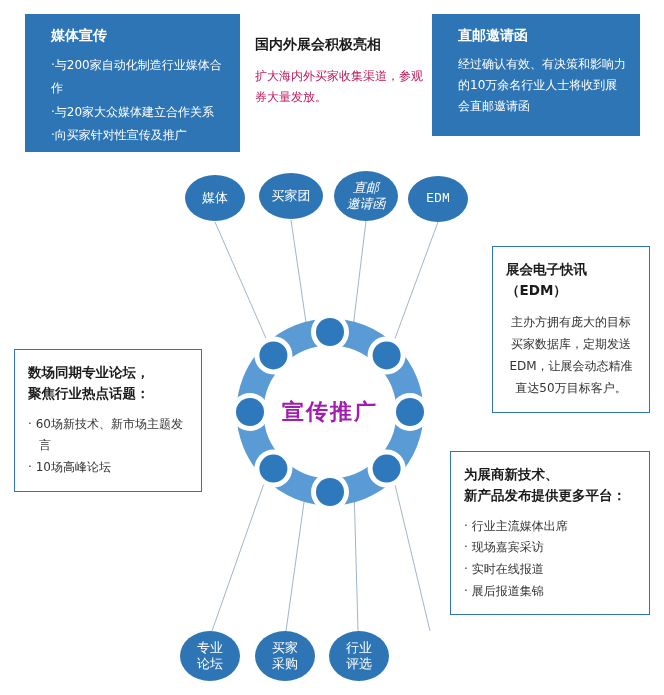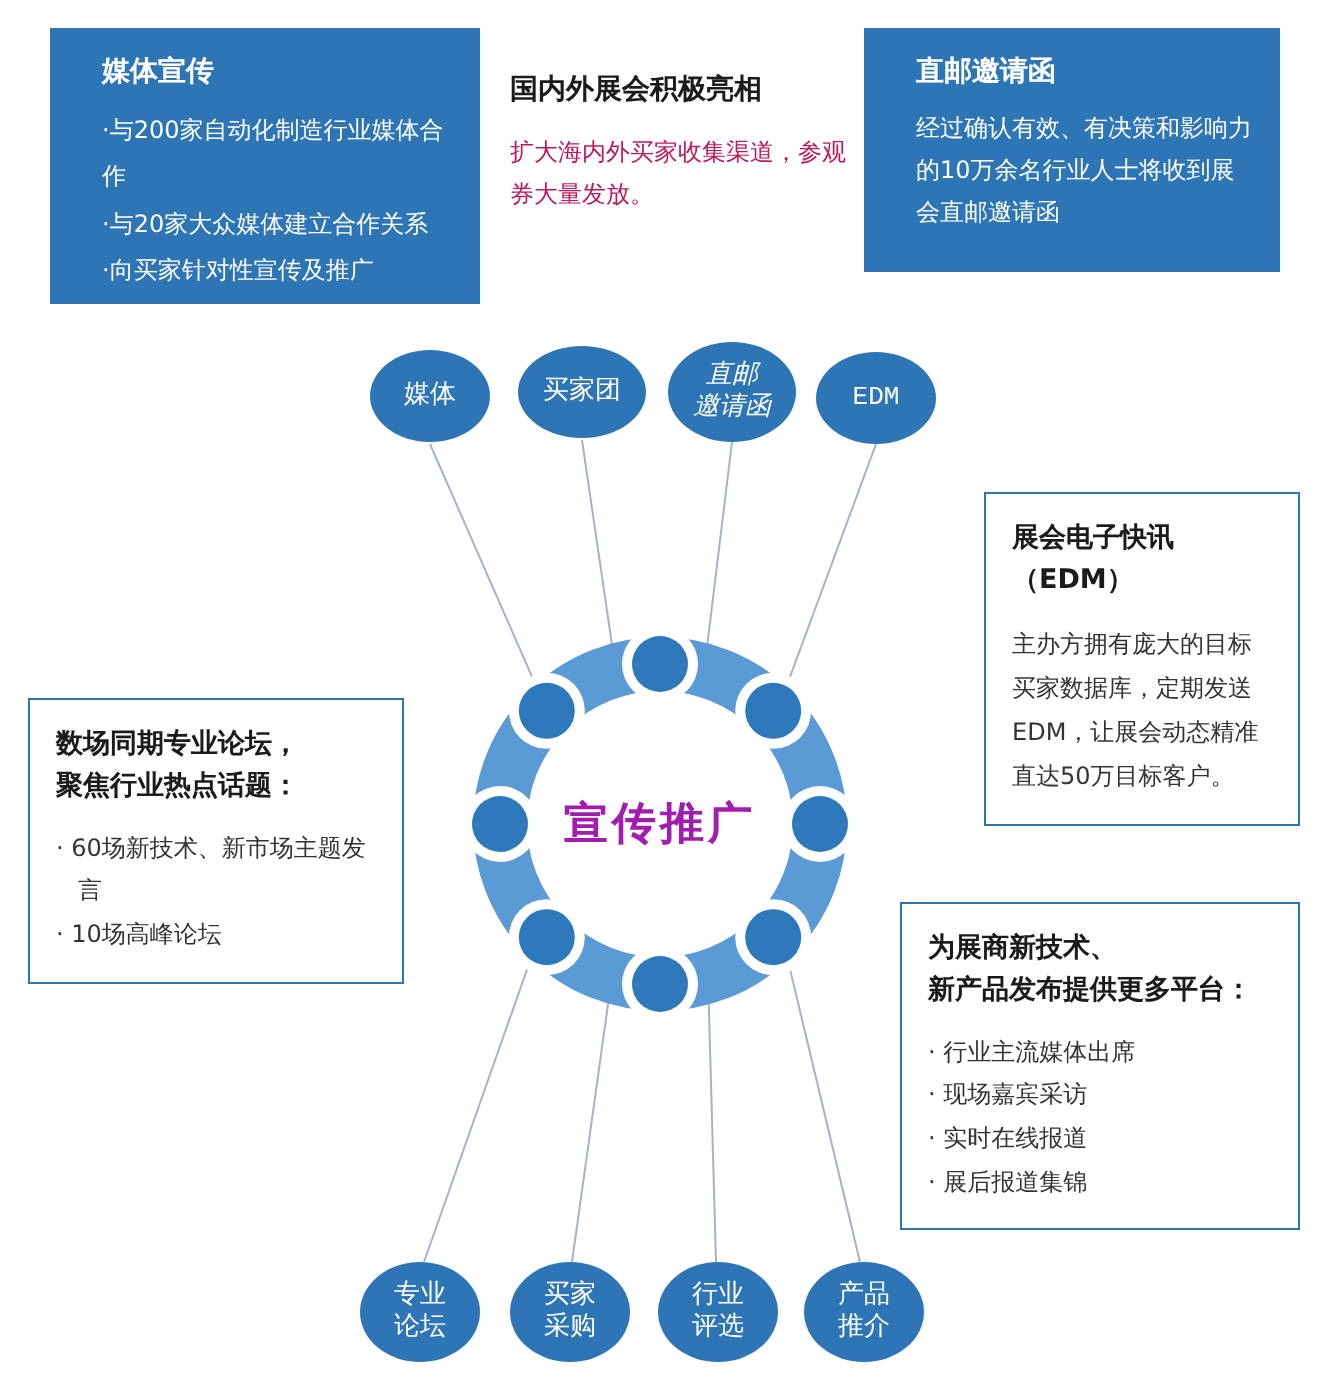--- a/index.html
+++ b/index.html
@@ -12,21 +12,21 @@
   .bluebox { background:#2E75B6; color:#fff; padding:13px 14px 11px 26px; }
   .bluebox .bt { font-weight:bold; font-size:14px; margin-bottom:9px; }
   .bluebox .bl { font-size:12px; line-height:1.95; }
   .bluebox .bb { font-size:12px; line-height:1.75; }
 
   .plain-block .bt { font-weight:bold; font-size:14px; color:#1b1b1b; margin-bottom:12px; }
   .plain-block .bb { font-size:12px; color:#be185d; line-height:1.75; }
 
   .outline { background:#fff; border:1px solid #2E75B6; padding:12px 13px; color:#333; }
   .outline .bt { font-weight:bold; font-size:13.5px; color:#1b1b1b; line-height:1.55; margin-bottom:10px; white-space:pre-line; }
-  .outline .bb { font-size:12px; line-height:1.85; }
+  .outline .bb { font-size:12px; line-height:1.85;text-align:center; }
   .outline .bi { font-size:12px; line-height:1.8; text-indent:-11px; padding-left:11px; }
 
   .oval { position:absolute; background:#2E75B6; color:#fff; border-radius:50%;
           display:flex; align-items:center; justify-content:center; text-align:center;
           font-size:13px; line-height:1.25; white-space:pre-line; }
   .hub-label { position:absolute; left:268px; top:397px; width:124px; text-align:center;
                color:#a21caf; font-size:22px; font-weight:bold; letter-spacing:2px; }
 </style>
 </head>
 <body>
@@ -110,16 +110,14 @@
   <div class="oval" style="left:334px; top:171px; width:64px; height:50px;font-style:italic;">直邮
 邀请函</div>
   <div class="oval" style="left:408px; top:176px; width:60px; height:46px;font-family:Liberation Mono, monospace;">EDM</div>
 
   <div class="oval" style="left:255px; top:631px; width:60px; height:50px;">买家
 采购</div>
   <div class="oval" style="left:180px; top:631px; width:60px; height:50px;">专业
 论坛</div>
   <div class="oval" style="left:329px; top:631px; width:60px; height:50px;">行业
 评选</div>
-  <div class="oval" style="left:402px; top:631px; width:60px; height:50px;">产品
-推介</div>
 
 </div>
 
 </body></html>

